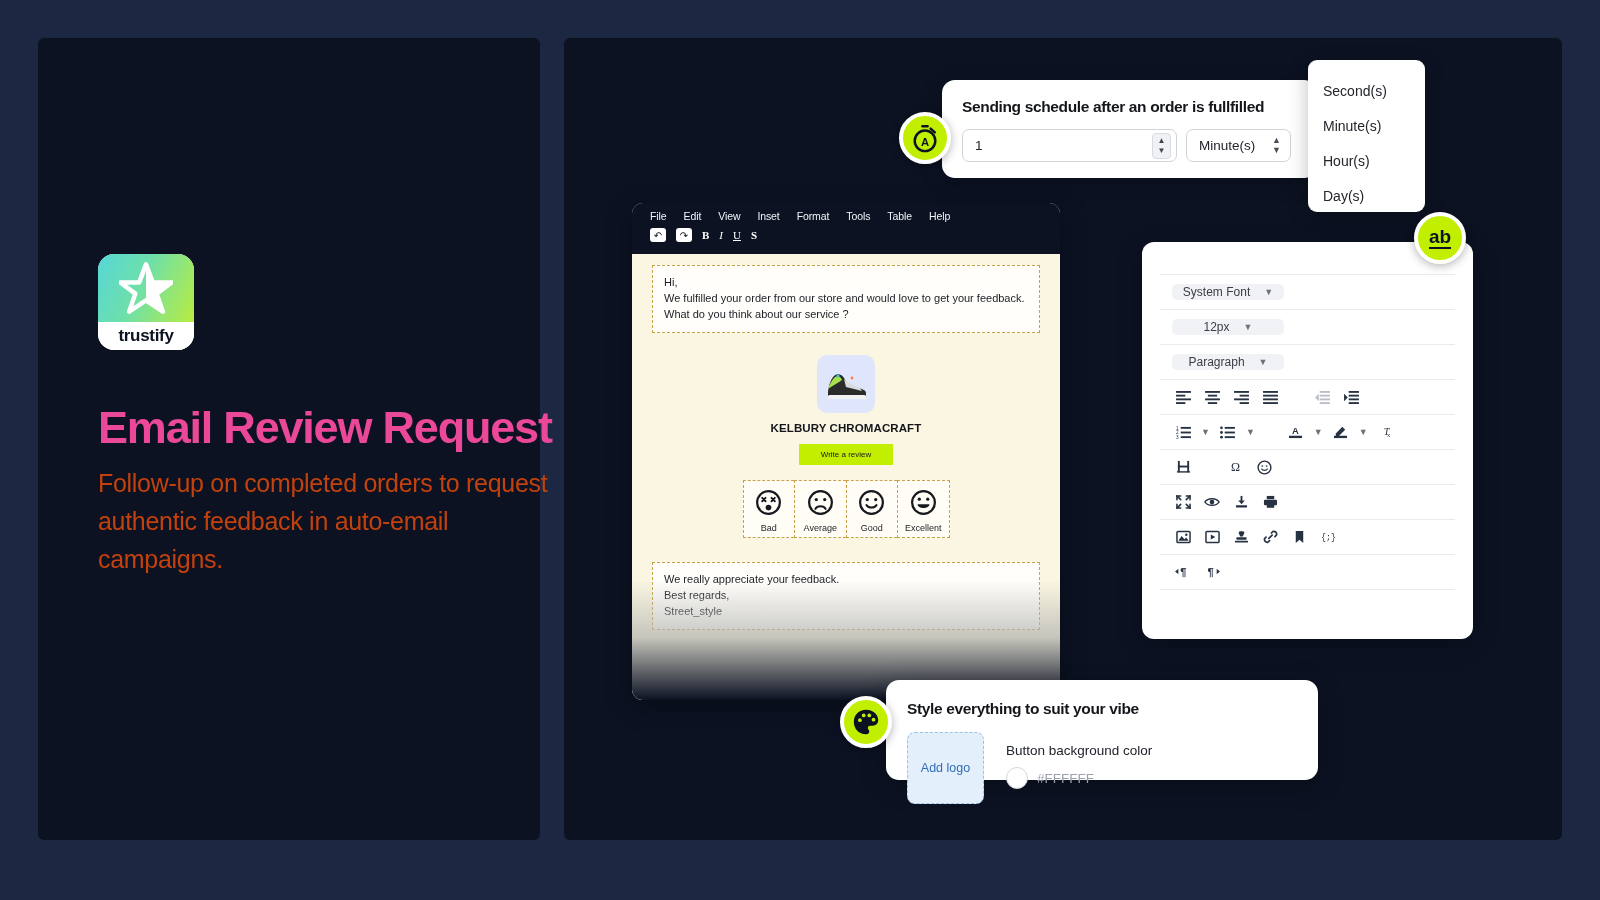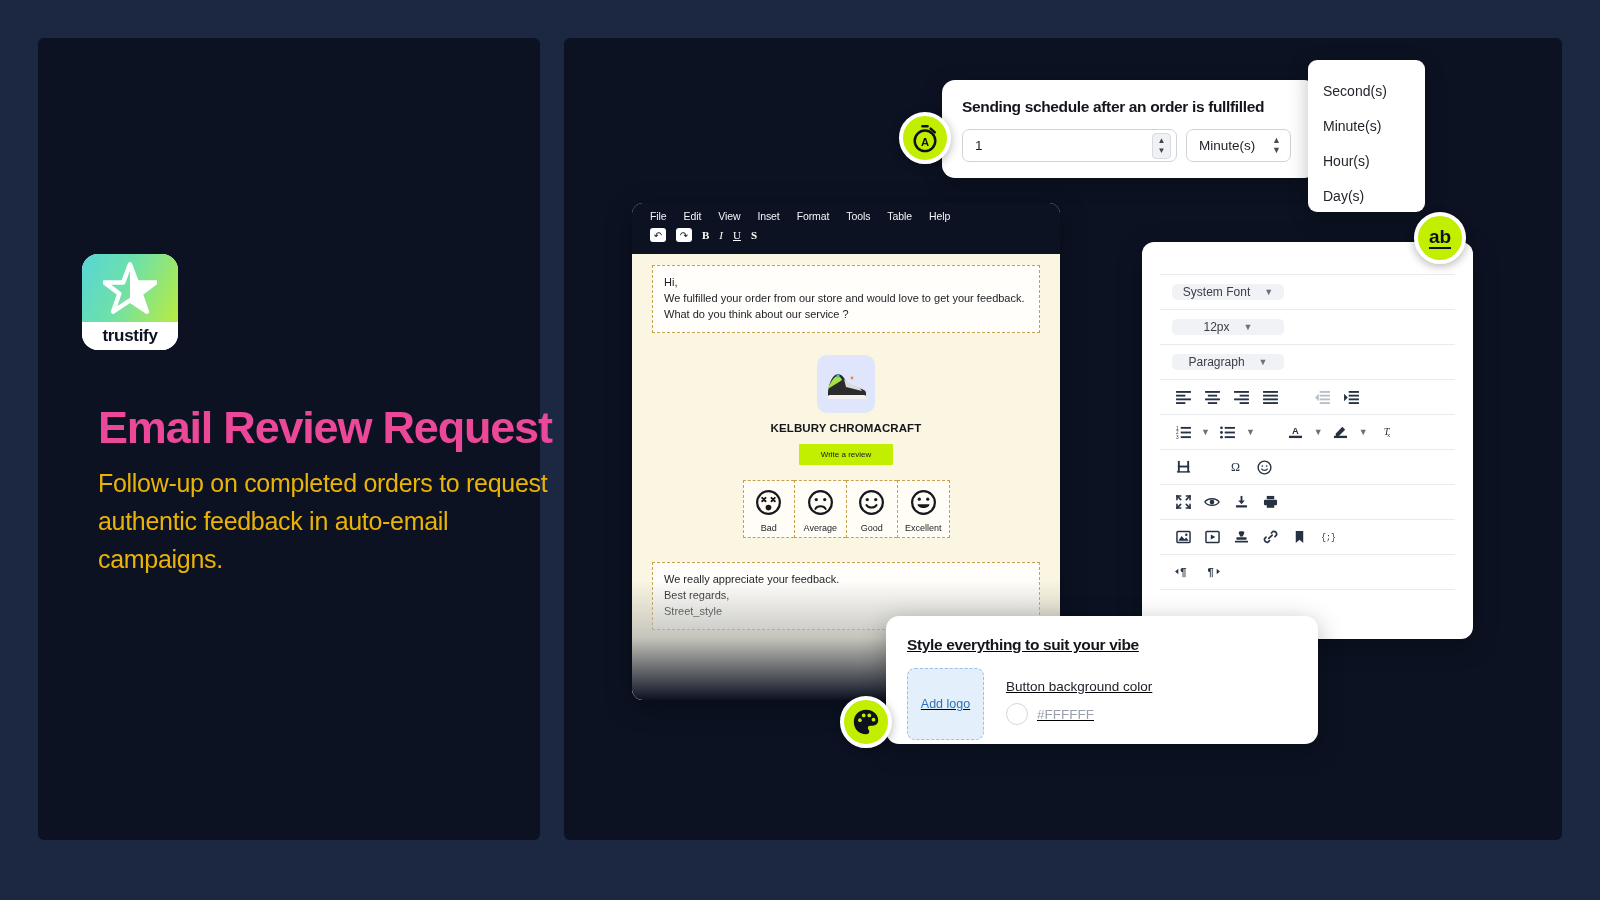--- a/index.html
+++ b/index.html
@@ -12,21 +12,21 @@
   .stage { position: relative; width: 1600px; height: 900px; }
 
   
   .hero {
     position: absolute; left: 38px; top: 38px;
     width: 502px; height: 802px;
     background: #0c1222; border-radius: 6px;
     padding: 60px 24px 0 22px;
   }
   .logo-card {
-    position: absolute; left: 44px; top: 216px;
+    position: absolute; left: 60px; top: 216px;
     width: 96px; height: 96px;
     border-radius: 16px; overflow: hidden;
     background: #fff;
     display: flex; flex-direction: column;
   }
   .logo-grad {
     height: 68px;
     background: linear-gradient(115deg, #56d6d8 0%, #6fe0a8 45%, #b9ec3f 100%);
     display: flex; align-items: center; justify-content: center;
   }
@@ -35,21 +35,21 @@
     font-size: 17px; font-weight: 700; letter-spacing: -0.3px;
     display: flex; align-items: center; justify-content: center;
   }
   .hero-title {
     position: absolute; left: 60px; top: 366px;
     color: #ec4899; font-size: 45px; font-weight: 800;
     letter-spacing: -1.2px; line-height: 1.05; white-space: nowrap;
   }
   .hero-sub {
     position: absolute; left: 60px; top: 426px; width: 450px;
-    color: #eab308; font-size: 25px; font-weight: 400;
+    color: #c2410c; font-size: 25px; font-weight: 400;
     line-height: 1.52; letter-spacing: -0.3px;
   }
 
   
   .right-panel {
     position: absolute; left: 564px; top: 38px;
     width: 998px; height: 802px;
     background: #0c1222; border-radius: 6px;
   }
 
@@ -203,26 +203,25 @@
     width: 52px; height: 52px; border-radius: 50%;
     background: #c2ef00; border: 4px solid #fff;
     display: flex; align-items: center; justify-content: center;
     font-size: 19px; font-weight: 700; color: #0c1222;
     box-shadow: 0 2px 10px rgba(0,0,0,.3);
   }
   .ab-badge span { border-bottom: 2.5px solid #0c1222; padding-bottom: 1px; line-height: 1; }
 
   
   .style-panel {
-    position: absolute; left: 886px; top: 616px;
-    width: 432px; height: 128px;
+    position: absolute; left: 886px; top: 680px;
+    width: 432px; height: 100px;
     background: #fff; border-radius: 13px;
     box-shadow: 0 6px 26px rgba(0,0,0,.28);
     padding: 20px 22px 0 21px;
-    text-decoration: underline;
   }
   .sp-title {
     font-size: 15.5px; font-weight: 700; color: #14161c; letter-spacing: -0.35px;
   }
   .sp-row { display: flex; margin-top: 14px; gap: 22px; }
   .add-logo {
     width: 77px; height: 72px; border: 1px dashed #9cc0ec;
     background: #e4effc; border-radius: 8px;
     display: flex; align-items: center; justify-content: center;
     color: #2f6fb8; font-size: 12.5px; font-weight: 500;

